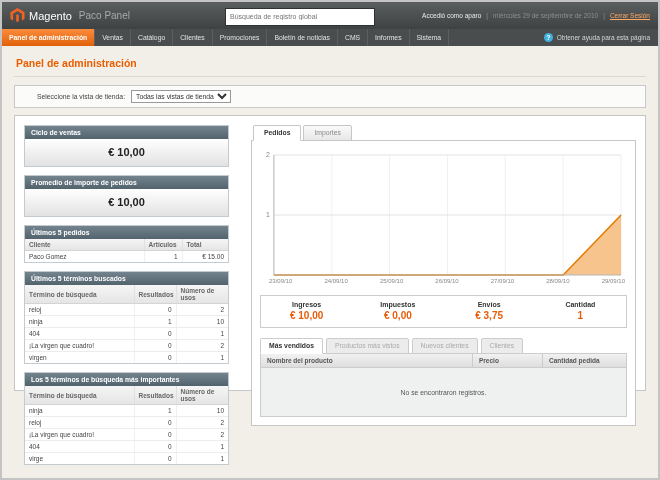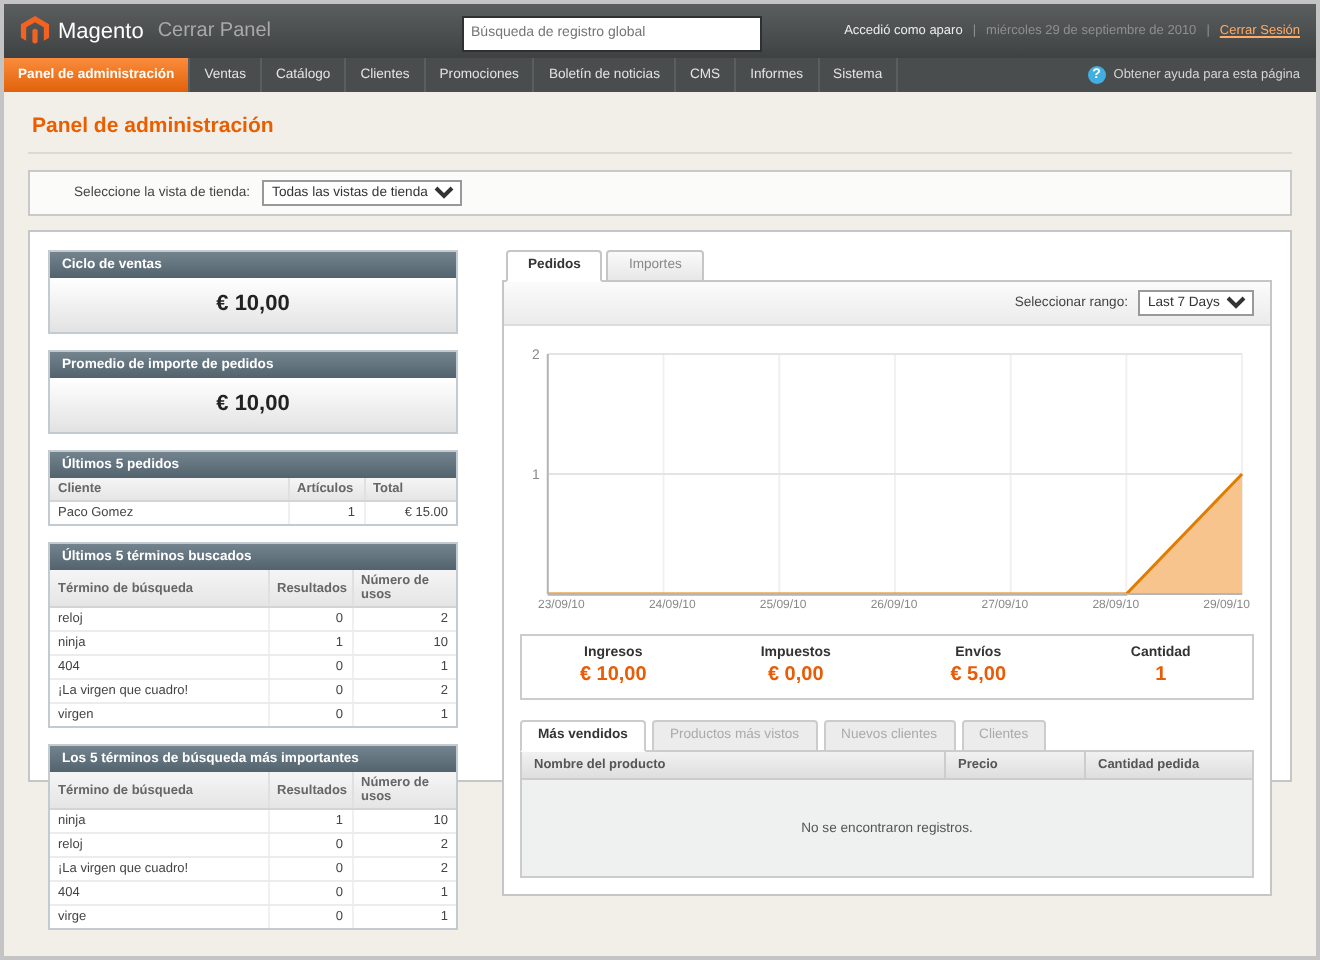--- a/index.html
+++ b/index.html
@@ -78,21 +78,21 @@
 
   <div class="header">
     <div class="logo">
       <span>
         <svg width="15" height="15" viewBox="0 0 16 16">
           <path d="M8 0 L15.5 4.4 V11.6 L12.7 13.2 V6 L8 3.3 L3.3 6 V13.2 L0.5 11.6 V4.4 Z" fill="#f26322"></path>
           <path d="M6.6 14 V7.4 L8 6.6 L9.4 7.4 V14 L8 14.8 Z" fill="#f26322"></path>
         </svg>
       </span>
       <span class="logo-text">Magento</span>
-      <span class="logo-sub">Cerrar Panel</span>
+      <span class="logo-sub">Paco Panel</span>
     </div>
     <div class="search">
       <input type="text" placeholder="Búsqueda de registro global" style="">
     </div>
     <div class="header-right">
       <span class="user">Accedió como aparo</span>
       <span>|</span>
       <span>miércoles 29 de septiembre de 2010</span>
       <span>|</span>
       <span class="logout">Cerrar Sesión</span>
@@ -255,26 +255,20 @@
         </div>
       </div>
 
       <div class="right-col">
         <div class="tabs">
           <div class="tab active">Pedidos</div>
           <div class="tab">Importes</div>
         </div>
 
         <div class="dash-panel">
-          <div class="range-row">
-            <span>Seleccionar rango:</span>
-            <select>
-              <option>Last 7 Days</option>
-            </select>
-          </div>
 
           <div class="chart-wrap">
             <svg id="chart-svg" preserveAspectRatio="none" viewBox="0 0 370 128">
                 <line x1="14" y1="6" x2="14" y2="126" stroke="#f0f0f0" stroke-width="1"></line>
                 <line x1="72.33333333333334" y1="6" x2="72.33333333333334" y2="126" stroke="#f0f0f0" stroke-width="1"></line>
                 <line x1="130.66666666666669" y1="6" x2="130.66666666666669" y2="126" stroke="#f0f0f0" stroke-width="1"></line>
                 <line x1="189" y1="6" x2="189" y2="126" stroke="#f0f0f0" stroke-width="1"></line>
                 <line x1="247.33333333333334" y1="6" x2="247.33333333333334" y2="126" stroke="#f0f0f0" stroke-width="1"></line>
                 <line x1="305.6666666666667" y1="6" x2="305.6666666666667" y2="126" stroke="#f0f0f0" stroke-width="1"></line>
                 <line x1="364" y1="6" x2="364" y2="126" stroke="#f0f0f0" stroke-width="1"></line>
@@ -302,21 +296,21 @@
             <div class="stat">
               <div class="stat-label">Ingresos</div>
               <div class="stat-value">€ 10,00</div>
             </div>
             <div class="stat">
               <div class="stat-label">Impuestos</div>
               <div class="stat-value">€ 0,00</div>
             </div>
             <div class="stat">
               <div class="stat-label">Envíos</div>
-              <div class="stat-value">€ 5,00</div>
+              <div class="stat-value">€ 3,75</div>
             </div>
             <div class="stat">
               <div class="stat-label">Cantidad</div>
               <div class="stat-value">1</div>
             </div>
           </div>
 
           <div class="btabs">
             <div class="btab active">Más vendidos</div>
             <div class="btab">Productos más vistos</div>

